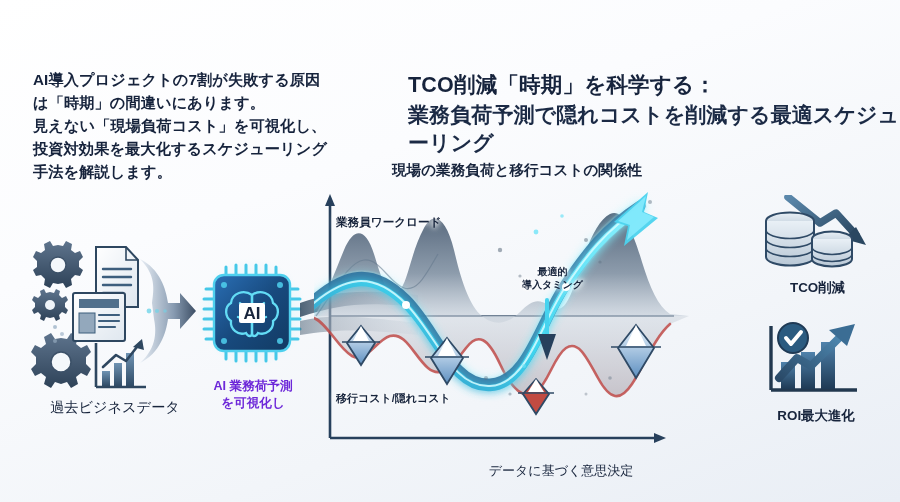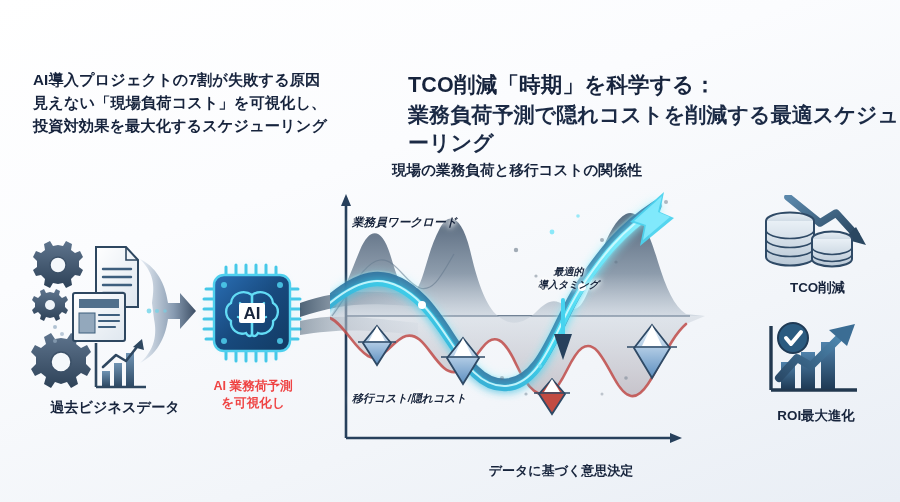--- a/index.html
+++ b/index.html
@@ -27,51 +27,51 @@
   #title-sub {
     position:absolute; left:408px; top:58px;
     font-size:21px; font-weight:700; color:#1b2a45; letter-spacing:.1px;
   }
   #chart-title {
     position:absolute; left:392px; top:118px;
     font-size:14.6px; font-weight:700; color:#17243c;text-align:right;
   }
 
   
-  #chart-panel { position:absolute; left:330px; top:145px; width:375px; height:270px;font-style:italic; }
+  #chart-panel { position:absolute; left:314px; top:145px; width:375px; height:270px; }
   #chart-svg { position:absolute; left:0; top:0; width:375px; height:270px; }
 
   .chart-label {
     position:absolute; font-weight:700; color:#17243c;
     text-shadow:0 0 4px #fff,0 0 6px #fff,0 0 8px #fff;
     white-space:nowrap;
   }
   #axis-y-label { left:22px; top:27px; font-size:11.6px; }
   #axis-cost-label { left:22px; top:203px; font-size:11px; }
   #opt-annotation {
     left:208px; top:78px; font-size:10px; text-align:center; line-height:1.28;
   }
   #decision-caption {
     position:absolute; left:441px; top:420px; width:240px;
-    text-align:center; font-size:13px; font-weight:700; line-height:1.3;
+    text-align:center; font-size:13px; font-weight:400; line-height:1.3;
     color:#17243c;
   }
 
   
   #source-icons { position:absolute; left:28px; top:192px; width:170px; height:155px; }
   #source-label {
     position:absolute; left:20px; top:355px; width:190px; text-align:center;
-    font-size:14.2px; font-weight:700; color:#17243c;
+    font-size:14.2px; font-weight:400; color:#17243c;
   }
 
   
   #ai-chip { position:absolute; left:196px; top:214px; width:112px; height:112px;text-align:center; }
   #ai-chip-label {
     position:absolute; left:188px; top:335px; width:130px; text-align:center;
-    font-size:12.6px; font-weight:700; line-height:1.32; color:#ef4444;
+    font-size:12.6px; font-weight:700; line-height:1.32; color:#6d28d9;
   }
 
   
   #tco-icon { position:absolute; left:752px; top:152px; width:130px; height:80px; }
   #tco-label {
     position:absolute; left:730px; top:236px; width:175px; text-align:center;
     font-size:13.4px; font-weight:700; color:#17243c;
   }
   #roi-icon { position:absolute; left:757px; top:277px; width:110px; height:80px; }
   #roi-label {
@@ -82,22 +82,24 @@
   
   #flow-ribbon { position:absolute; left:300px; top:230px; width:120px; height:90px; }
 </style>
 </head>
 <body>
 
 <div class="stage">
 
   <div id="lead-text">
     <div>AI導入プロジェクトの7割が失敗する原因</div>
+    <div>は「時期」の間違いにあります。</div>
     <div>見えない「現場負荷コスト」を可視化し、</div>
     <div>投資対効果を最大化するスケジューリング</div>
+    <div>手法を解説します。</div>
   </div>
 
   <div id="title-main">TCO削減「時期」を科学する：</div>
   <div id="title-sub">業務負荷予測で隠れコストを削減する最適スケジューリング</div>
 
   <div id="source-icons">
     <svg viewBox="0 0 170 155" width="170" height="155">
       <defs>
         <linearGradient id="gMetal" x1="0" y1="0" x2="0" y2="1">
           <stop offset="0%" stop-color="#5e748d"></stop>

